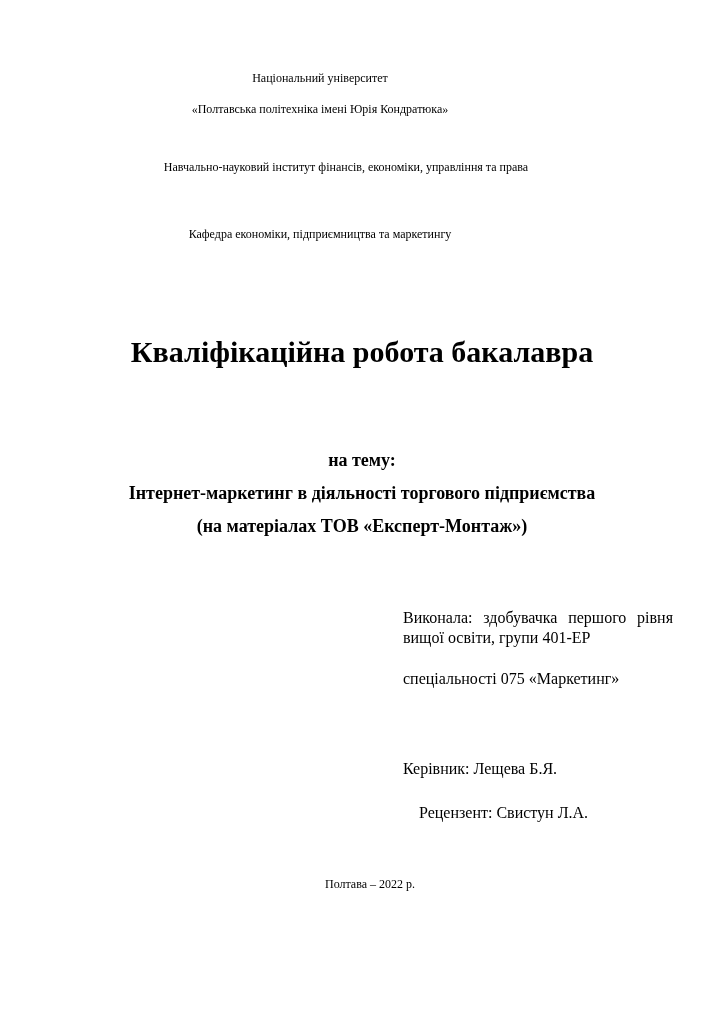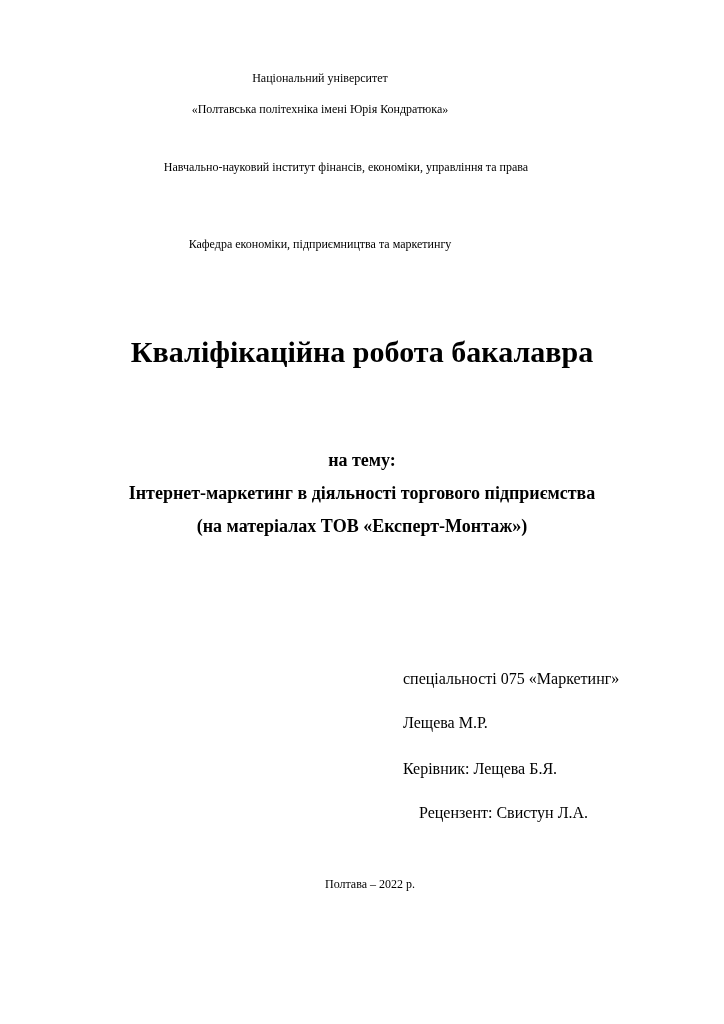--- a/index.html
+++ b/index.html
@@ -67,32 +67,32 @@
 </head>
 <body>
 
 <div class="page">
 
   <div class="center-line" style="top:68px;">Національний університет</div>
   <div class="center-line" style="top:99px;">«Полтавська політехніка імені Юрія Кондратюка»</div>
 
   <div class="center-line" style="top:157px;padding-left:26px;">Навчально-науковий інститут фінансів, економіки, управління та права</div>
 
-  <div class="center-line" style="top:234px;">Кафедра економіки, підприємництва та маркетингу</div>
+  <div class="center-line" style="top:224px;">Кафедра економіки, підприємництва та маркетингу</div>
 
   <div class="title" style="top:334px; left:-27px;">Кваліфікаційна робота бакалавра</div>
 
   <div class="bold-line" style="top:449px; left:-27px;">на тему:</div>
   <div class="bold-line" style="top:482px; left:-27px;">Інтернет-маркетинг в діяльності торгового підприємства</div>
   <div class="bold-line" style="top:515px; left:-27px;">(на матеріалах ТОВ «Експерт-Монтаж»)</div>
 
+  <div class="right-col justify" style="top:608px;">Виконала: здобувачка першого рівня вищої освіти, групи 401-ЕР</div>
 
   <div class="right-col" style="top:669px;">спеціальності 075 «Маркетинг»</div>
 
-  <div class="right-col" style="top:713px;">Лещева М.Р.</div>
 
   <div class="right-col" style="top:759px;">Керівник: Лещева Б.Я.</div>
 
   <div class="right-col" style="top:803px;margin-left:16px;">Рецензент: Свистун Л.А.</div>
 
   <div class="center-line" style="top:874px; left:50px;">Полтава – 2022 р.</div>
 
 </div>
 
 </body></html>

